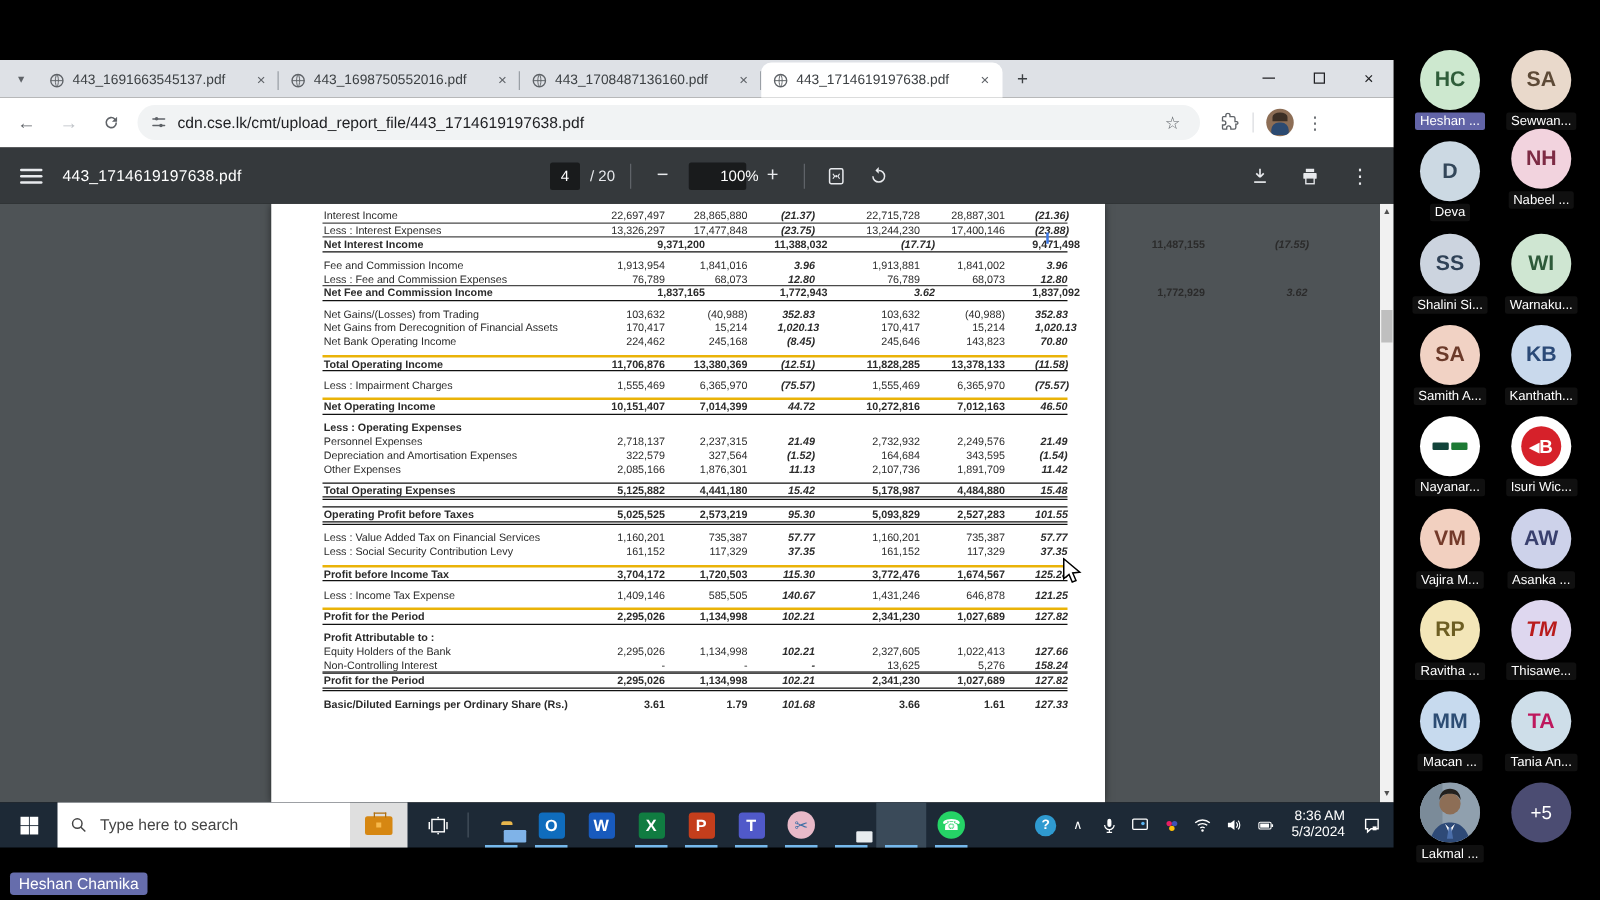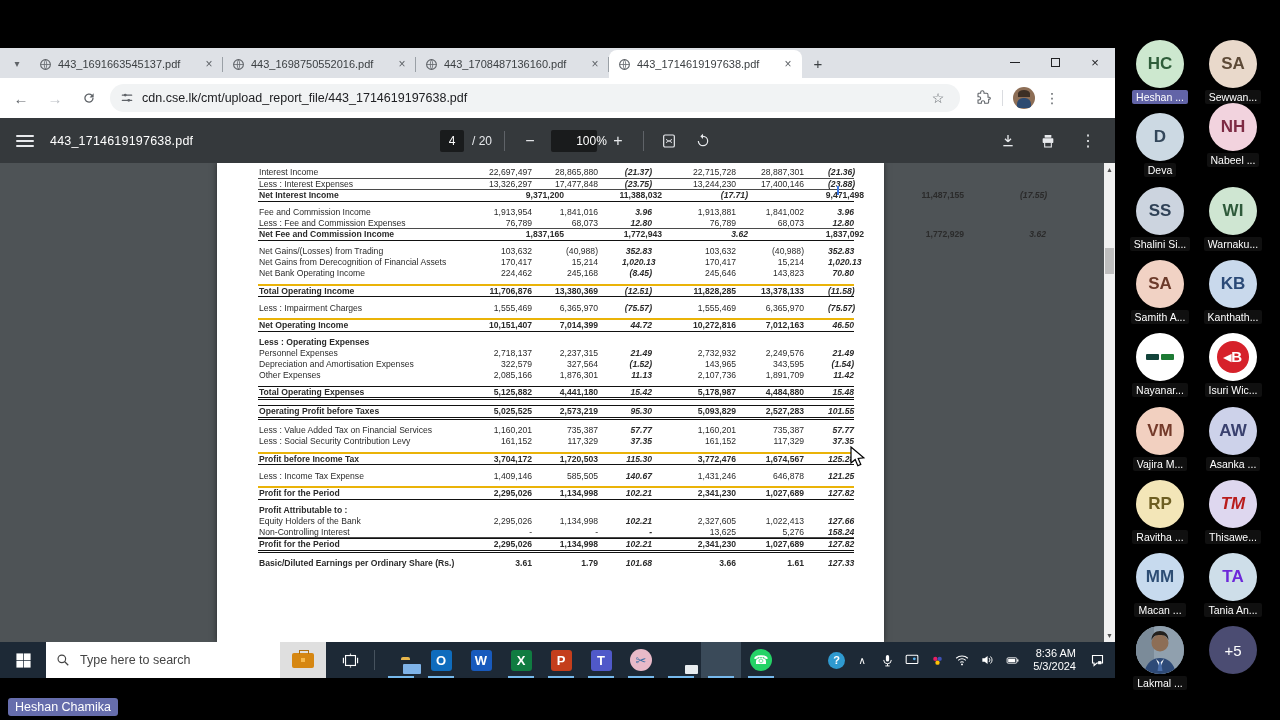--- a/index.html
+++ b/index.html
@@ -390,21 +390,21 @@
             <div class="tc pct">21.49</div>
             <div class="tc g1">2,732,932</div>
             <div class="tc">2,249,576</div>
             <div class="tc pct">21.49</div>
           </div>
           <div class="trow">
             <div class="tl">Depreciation and Amortisation Expenses</div>
             <div class="tc">322,579</div>
             <div class="tc">327,564</div>
             <div class="tc pct">(1.52)</div>
-            <div class="tc g1">143,965</div>
+            <div class="tc g1">164,684</div>
             <div class="tc">343,595</div>
             <div class="tc pct">(1.54)</div>
           </div>
           <div class="trow">
             <div class="tl">Other Expenses</div>
             <div class="tc">2,085,166</div>
             <div class="tc">1,876,301</div>
             <div class="tc pct">11.13</div>
             <div class="tc g1">2,107,736</div>
             <div class="tc">1,891,709</div>
@@ -682,21 +682,21 @@
         </span>
       </div><div class="pname">Nayanar...</div></div>
     <div class="ptile" style="left: 78px; top: 333.2px;"><div class="pavatar" style="background: rgb(255, 255, 255); color: rgb(214, 33, 42);">
         <span class="logo-red">◂B</span>
       </div><div class="pname">Isuri Wic...</div></div>
     <div class="ptile" style="left: 5px; top: 406.5px;"><div class="pavatar" style="background: rgb(242, 208, 192); color: rgb(116, 58, 42);">VM</div><div class="pname">Vajira M...</div></div>
     <div class="ptile" style="left: 78px; top: 406.5px;"><div class="pavatar" style="background: rgb(205, 210, 234); color: rgb(57, 64, 110);">AW</div><div class="pname">Asanka ...</div></div>
     <div class="ptile" style="left: 5px; top: 479.8px;"><div class="pavatar" style="background: rgb(243, 230, 184); color: rgb(109, 94, 34);">RP</div><div class="pname">Ravitha ...</div></div>
     <div class="ptile" style="left: 78px; top: 479.8px;"><div class="pavatar" style="background: rgb(222, 215, 239); color: #b91c1c; font-style: italic;">TM</div><div class="pname">Thisawe...</div></div>
     <div class="ptile" style="left: 5px; top: 553.1px;"><div class="pavatar" style="background: rgb(199, 218, 238); color: rgb(45, 77, 116);">MM</div><div class="pname">Macan ...</div></div>
-    <div class="ptile" style="left: 78px; top: 553.1px;"><div class="pavatar" style="background: rgb(206, 222, 233); color: #6d28d9;">TA</div><div class="pname">Tania An...</div></div>
+    <div class="ptile" style="left: 78px; top: 553.1px;"><div class="pavatar" style="background: rgb(206, 222, 233); color: #be185d;">TA</div><div class="pname">Tania An...</div></div>
     <div class="ptile" style="left: 5px; top: 626.4px;"><div class="pavatar" style="background: rgb(135, 149, 165); color: rgb(255, 255, 255);">
         <svg width="48" height="48" viewBox="0 0 48 48">
           <rect width="48" height="48" fill="#90a0ae"></rect>
           <rect x="0" y="0" width="18" height="48" fill="#7b8b99"></rect>
           <circle cx="24" cy="17" r="8.5" fill="#8d6e56"></circle>
           <path d="M15.5 14c0-6 4-9 8.5-9s8.5 3 8.5 9c-2-4-4-5-8.5-5s-6.5 1-8.5 5z" fill="#23201d"></path>
           <path d="M8 48c2-12 9-16 16-16s14 4 16 16z" fill="#2e4a77"></path>
           <path d="M20 33l4 4 4-4-4 9z" fill="#fff"></path>
           <path d="M23 36h2l1.5 9h-5z" fill="#4a6ea9"></path>
         </svg>

